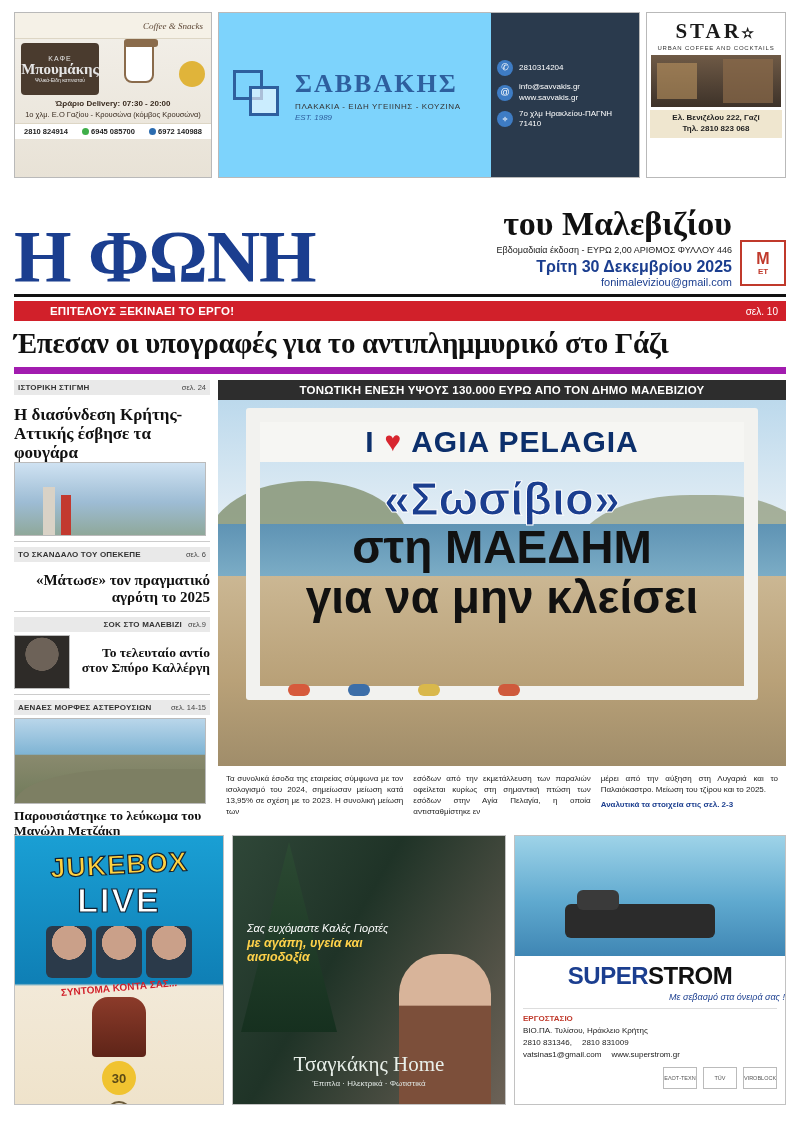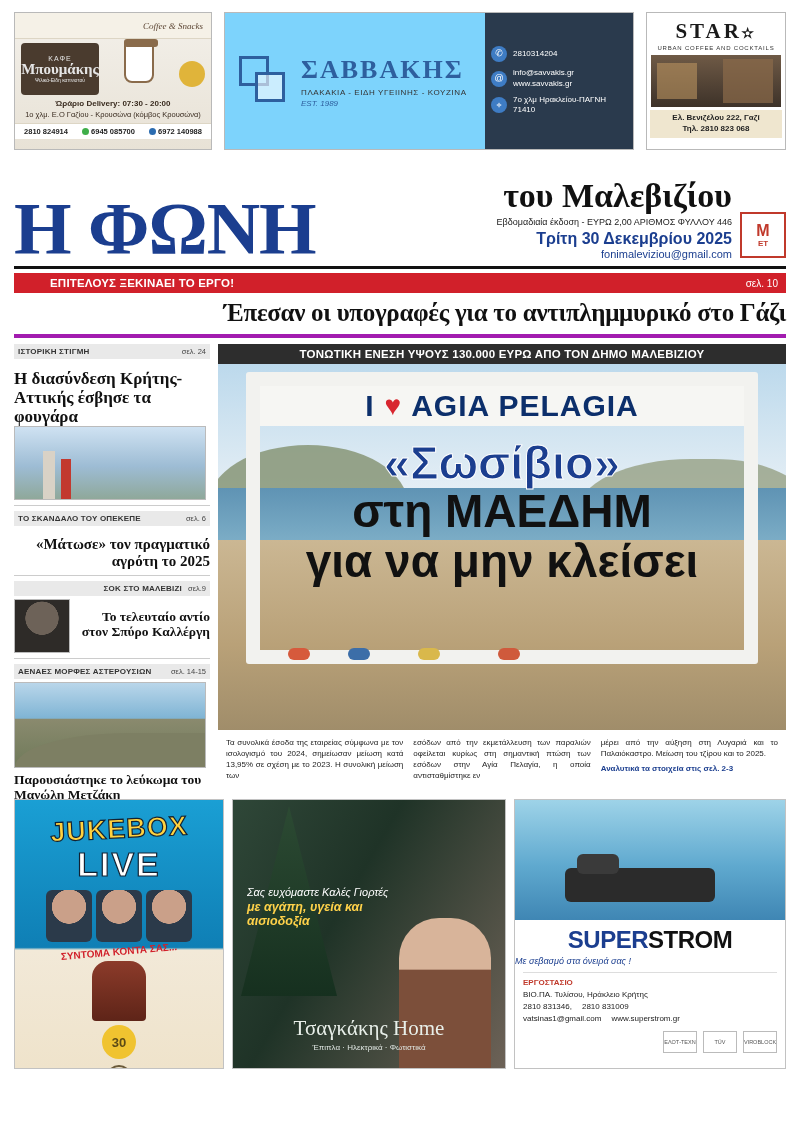--- a/index.html
+++ b/index.html
@@ -14,22 +14,22 @@
     width: 800px;
     height: 1137px;
     background: #ffffff;
     position: relative;
     padding: 12px 14px 6px 14px;
   }
 
   
   .top-ads {
     display: flex;
-    gap: 12px;
-    height: 138px;
+    gap: 6px;
+    height: 166px;
   }
   .ad-box { border: 1px solid #b9b9b9; position: relative; overflow: hidden; background: #fff; }
   .ad-boumakis { width: 198px; background: linear-gradient(180deg,#f3f0ea 0%,#e8e2d6 100%); }
   .ad-savvakis { flex: 1; background: #7dd3fc; }
   .ad-star { width: 140px; background: #fff; }
 
   
   .bk-top { height: 26px; background: #f5f1e7; border-bottom: 1px solid #ddd6c5;
             display: flex; align-items: center; justify-content: flex-end; padding-right: 8px; }
   .bk-coffee { font-size: 9px; font-style: italic; color: #5c4634; font-family: "Liberation Serif", serif; }
@@ -83,22 +83,22 @@
   .mh-date { font-size: 16px; font-weight: bold; color: #1b3e8f; text-align: right; margin-top: 3px; }
   .mh-mail { font-size: 11px; color: #1b3e8f; text-align: right; }
   .mh-badge { width: 46px; height: 46px; border: 2px solid #c0392b; color: #c0392b; margin-left: 8px;
               display: flex; flex-direction: column; align-items: center; justify-content: center; font-size: 8px; font-weight: bold; align-self: flex-end; margin-bottom: 4px; }
   .mh-badge .bk { font-size: 16px; line-height: 1; }
 
   
   .kicker-row { display: flex; align-items: center; background: #d1202a; height: 20px; margin-top: 4px; }
   .kicker-txt { color: #fff; font-size: 11.5px; font-weight: bold; padding-left: 36px; letter-spacing: .2px; }
   .kicker-page { margin-left: auto; color: #fff; font-size: 10px; padding-right: 8px; }
-  .main-head { font-family: "Liberation Serif", serif; font-size: 25px; font-weight: bold; color: #111;
-               text-align: right; padding: 6px 0 7px 0; border-bottom: 4px solid #a21caf; letter-spacing: -.3px; }
+  .main-head { font-family: "Liberation Serif", serif; font-size: 29px; font-weight: bold; color: #111;
+               text-align: left; padding: 6px 0 7px 0; border-bottom: 7px solid #a21caf; letter-spacing: -.3px; }
 
   
   .body-grid { display: flex; gap: 8px; margin-top: 6px; height: 447px; }
   .left-col { width: 196px; }
   .right-col { flex: 1; display: flex; flex-direction: column; }
 
   .brief { border-bottom: 1px solid #ccc; padding-bottom: 5px; margin-bottom: 5px; }
   .brief-head { background: #e9e9e9; display: flex; align-items: center; height: 15px; padding: 0 4px; }
   .brief-head .bh-t { font-size: 8px; font-weight: bold; color: #333; letter-spacing: .2px; }
   .brief-head .bh-p { margin-left: auto; font-size: 7.5px; color: #444; }
@@ -170,21 +170,21 @@
   .ts-bname { font-size: 21px; color: #e8efe9; font-family: "Liberation Serif", serif; }
   .ts-bsub { font-size: 8px; color: #dfe6e2; margin-top: 2px; }
 
   .ba-ss { width: 272px; background: #ffffff; }
   .ss-photo { height: 120px; background: linear-gradient(180deg,#9ed3e8 0%,#5fa9cf 55%,#3f86b4 100%); position: relative; }
   .ss-bed { position: absolute; left: 50px; bottom: 18px; width: 150px; height: 34px; background: #2b2b2b; border-radius: 6px; }
   .ss-pillow { position: absolute; left: 62px; bottom: 46px; width: 42px; height: 20px; background: #3a3a3a; border-radius: 6px; }
   .ss-name { text-align: center; margin-top: 6px; }
   .ss-n1 { font-size: 24px; font-weight: bold; color: #1b3e8f; letter-spacing: -.5px; }
   .ss-n1 b { color: #111; }
-  .ss-slog { font-size: 9px; color: #1b3e8f; font-style: italic; text-align: left; margin-top: 2px; }
+  .ss-slog { font-size: 9px; color: #1b3e8f; font-style: italic; text-align: right; margin-top: 2px; }
   .ss-info { border-top: 1px solid #ddd; margin: 6px 8px 0 8px; padding-top: 4px; font-size: 8px; color: #222; line-height: 1.5; }
   .ss-red { color: #c0392b; font-weight: bold; font-size: 8px; }
   .ss-row { display: flex; gap: 10px; }
   .ss-logos { display: flex; gap: 6px; justify-content: flex-end; margin: 6px 8px 0 0; }
   .ss-lg { width: 34px; height: 22px; border: 1px solid #bbb; font-size: 5.5px; color: #555;
            display: flex; align-items: center; justify-content: center; text-align: center; }
 </style>
 </head>
 <body>
 

